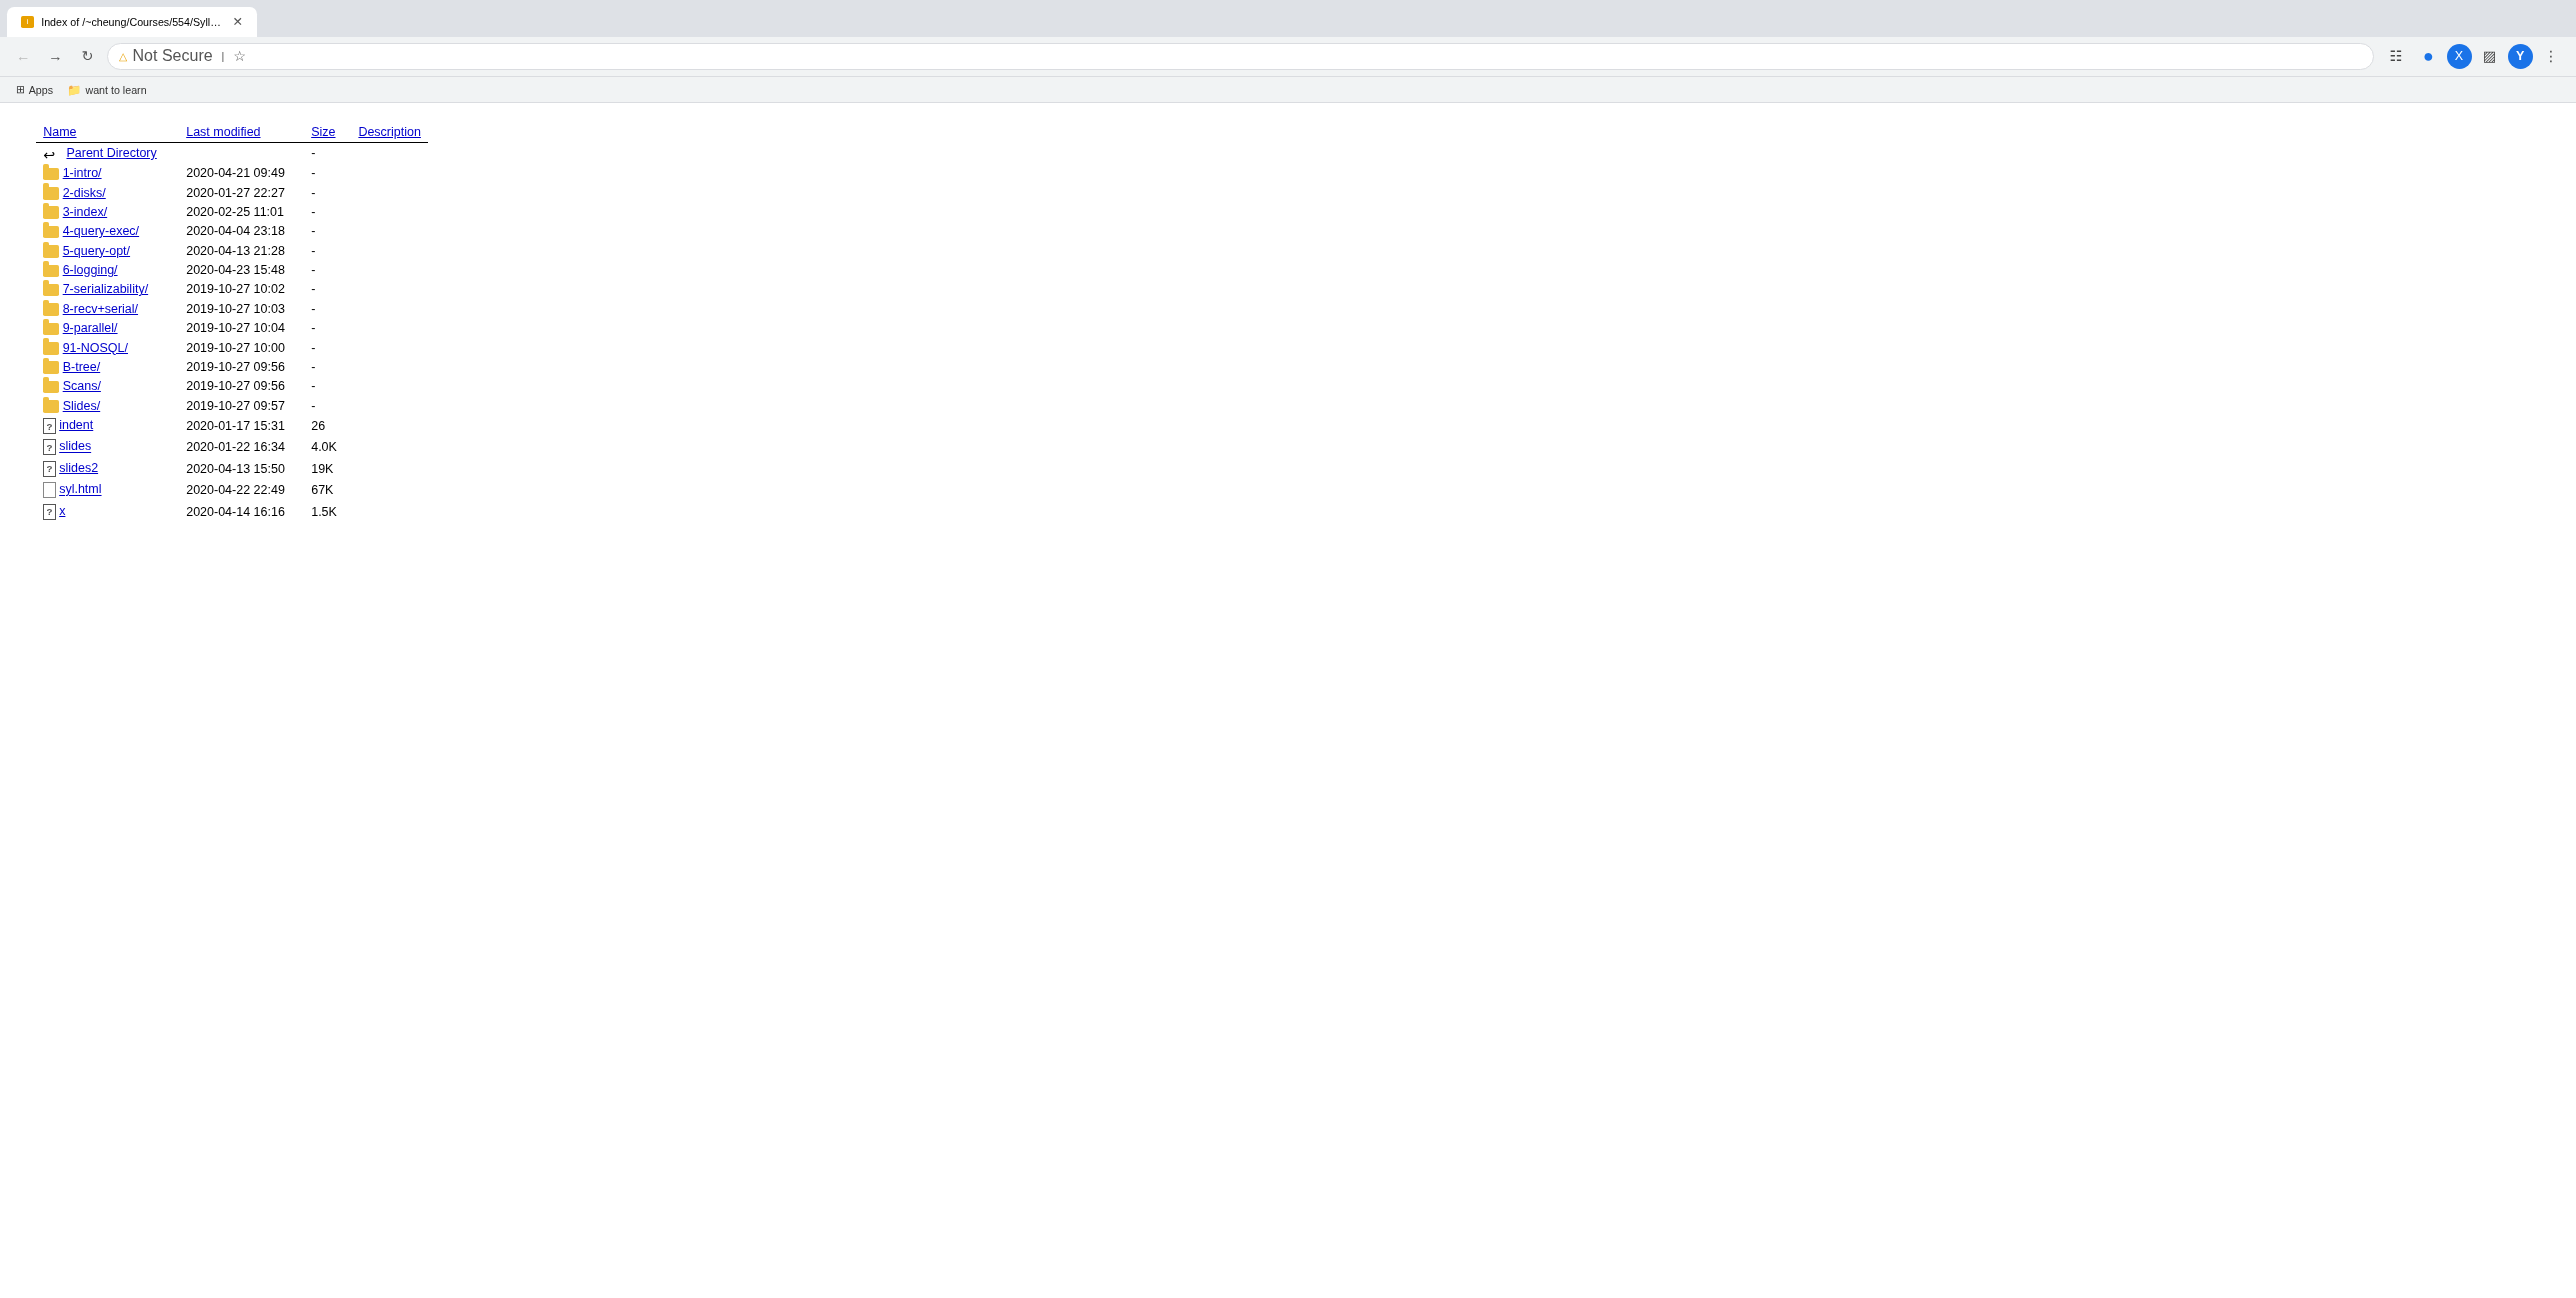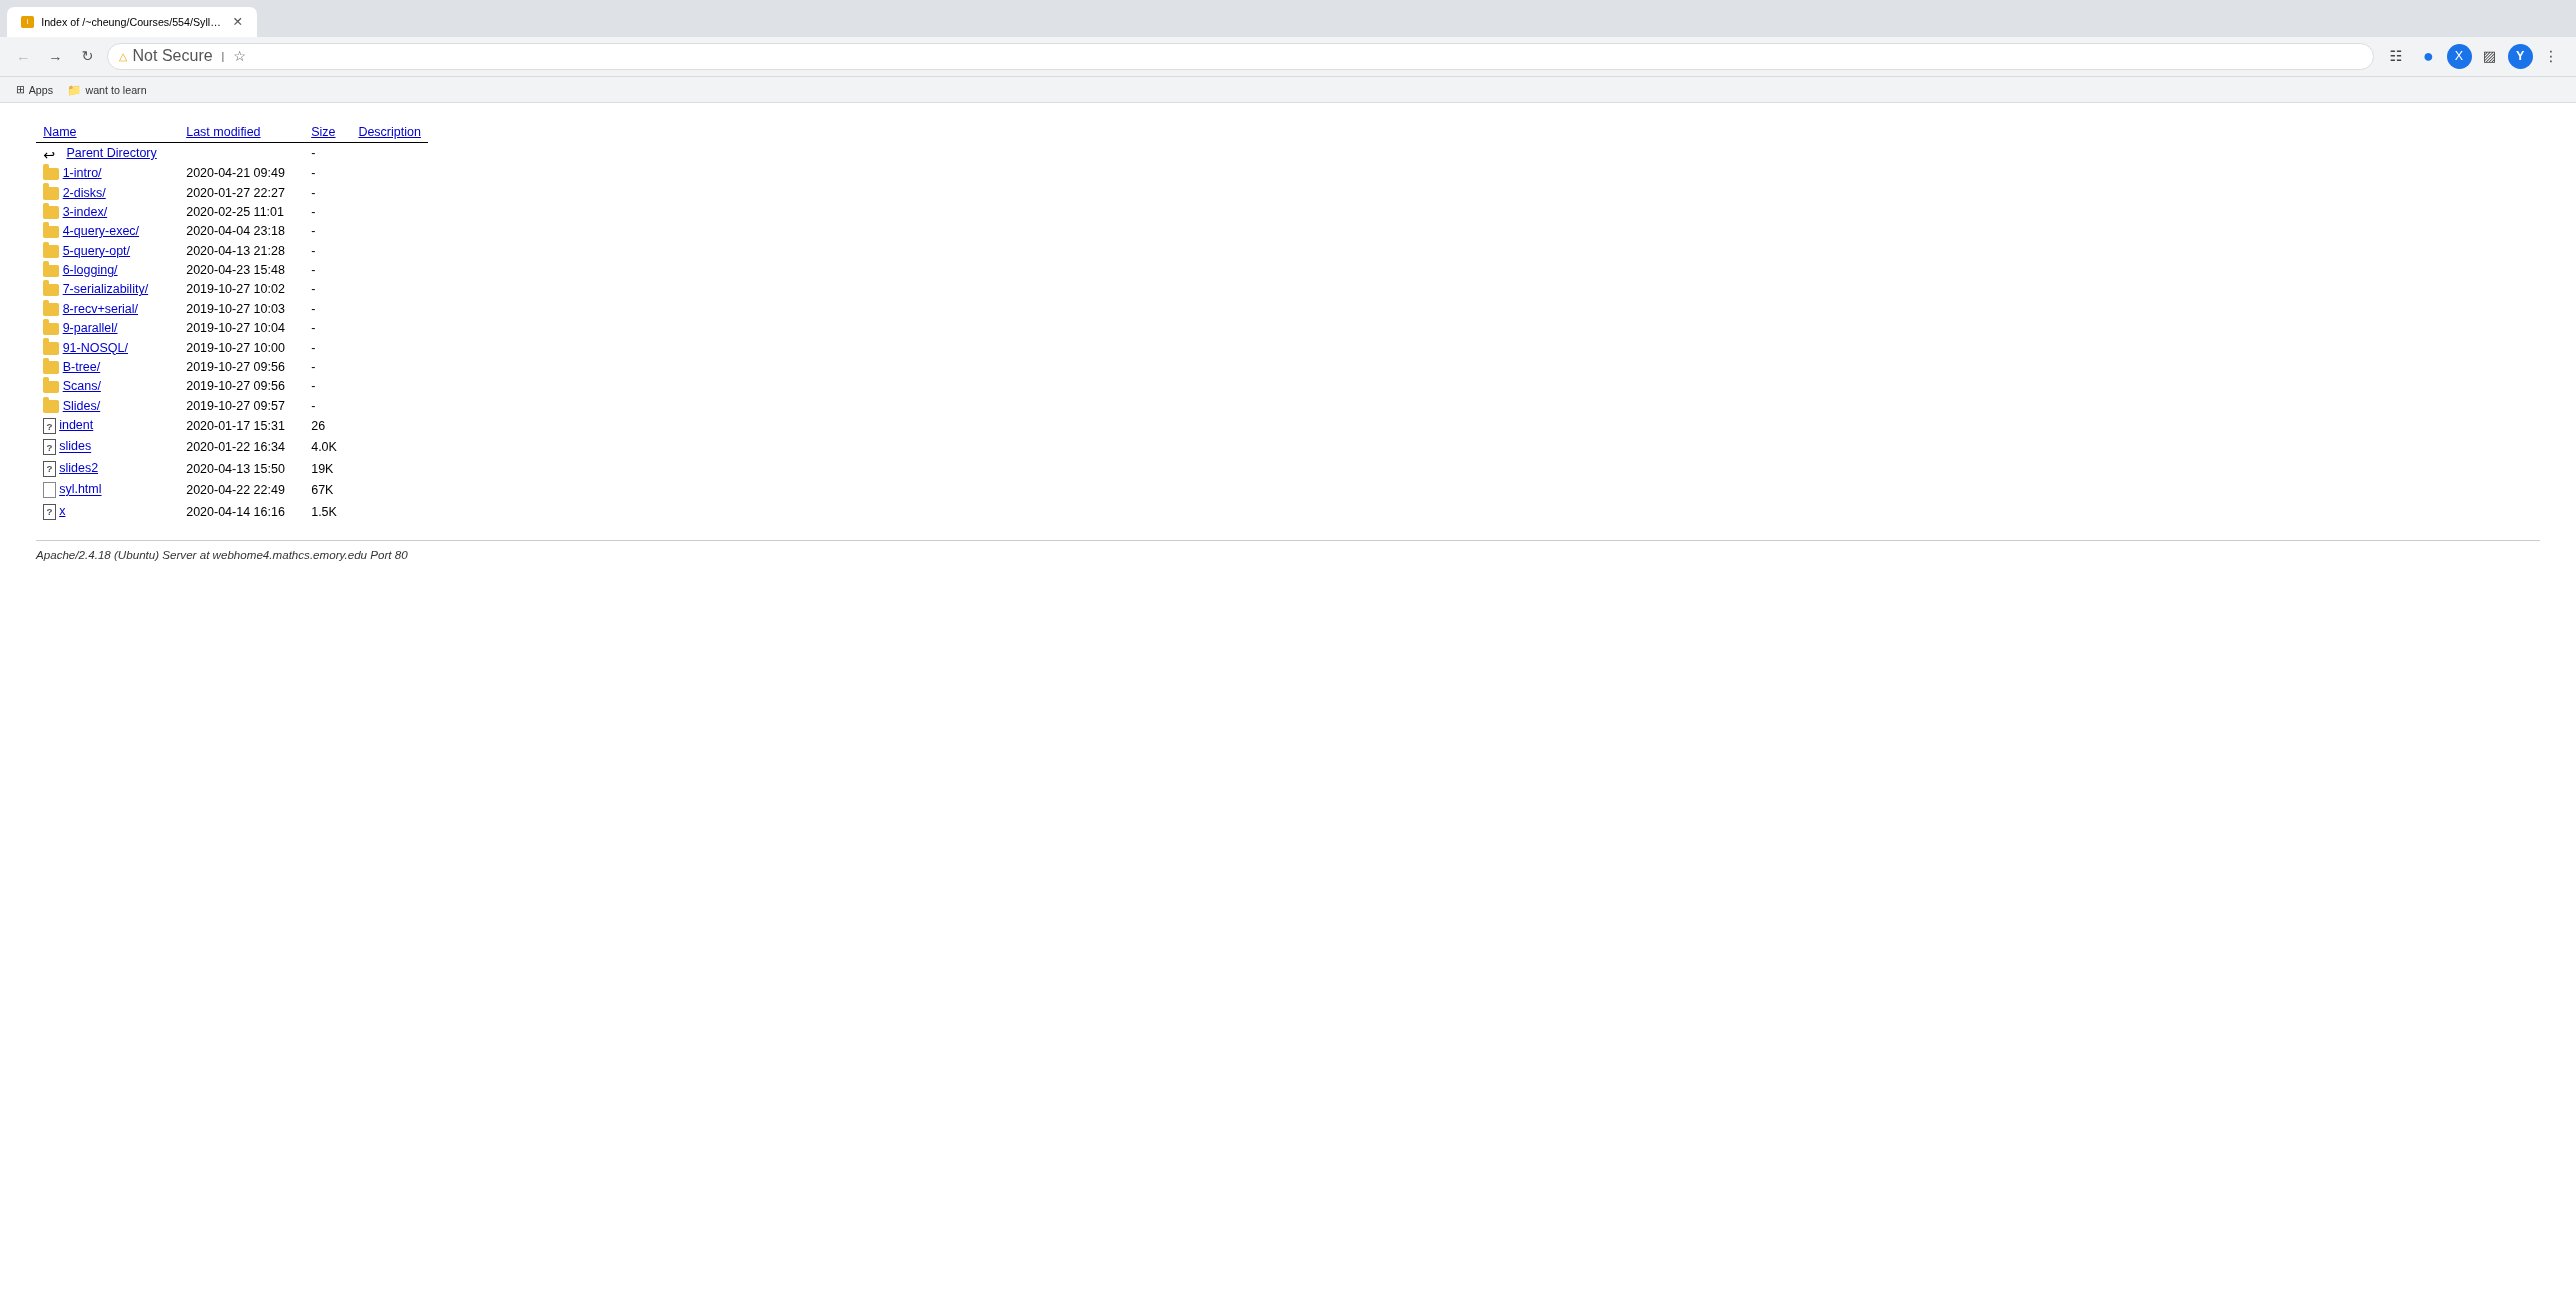--- a/index.html
+++ b/index.html
@@ -387,15 +387,14 @@
         </tr>
         <tr>
           <td class="col-name"><span class="file-icon-q" style="display: inline-flex; width: 12.5px; height: 16px; border: 1.8px solid rgb(85, 85, 85); background: white; align-items: center; justify-content: center; vertical-align: middle; font-size: 9.8px; color: rgb(85, 85, 85); font-weight: bold;">?</span> <a href="#">x</a></td>
           <td class="col-modified">2020-04-14 16:16</td>
           <td class="col-size">1.5K</td>
           <td class="col-desc"></td>
         </tr>
       </tbody>
   </table>
 
-  <div class="footer">Apache/2.4.18 (Ubuntu) Server at webhome4.mathcs.emory.edu Port 80</div>
 </div>
 
 
 </body></html>

